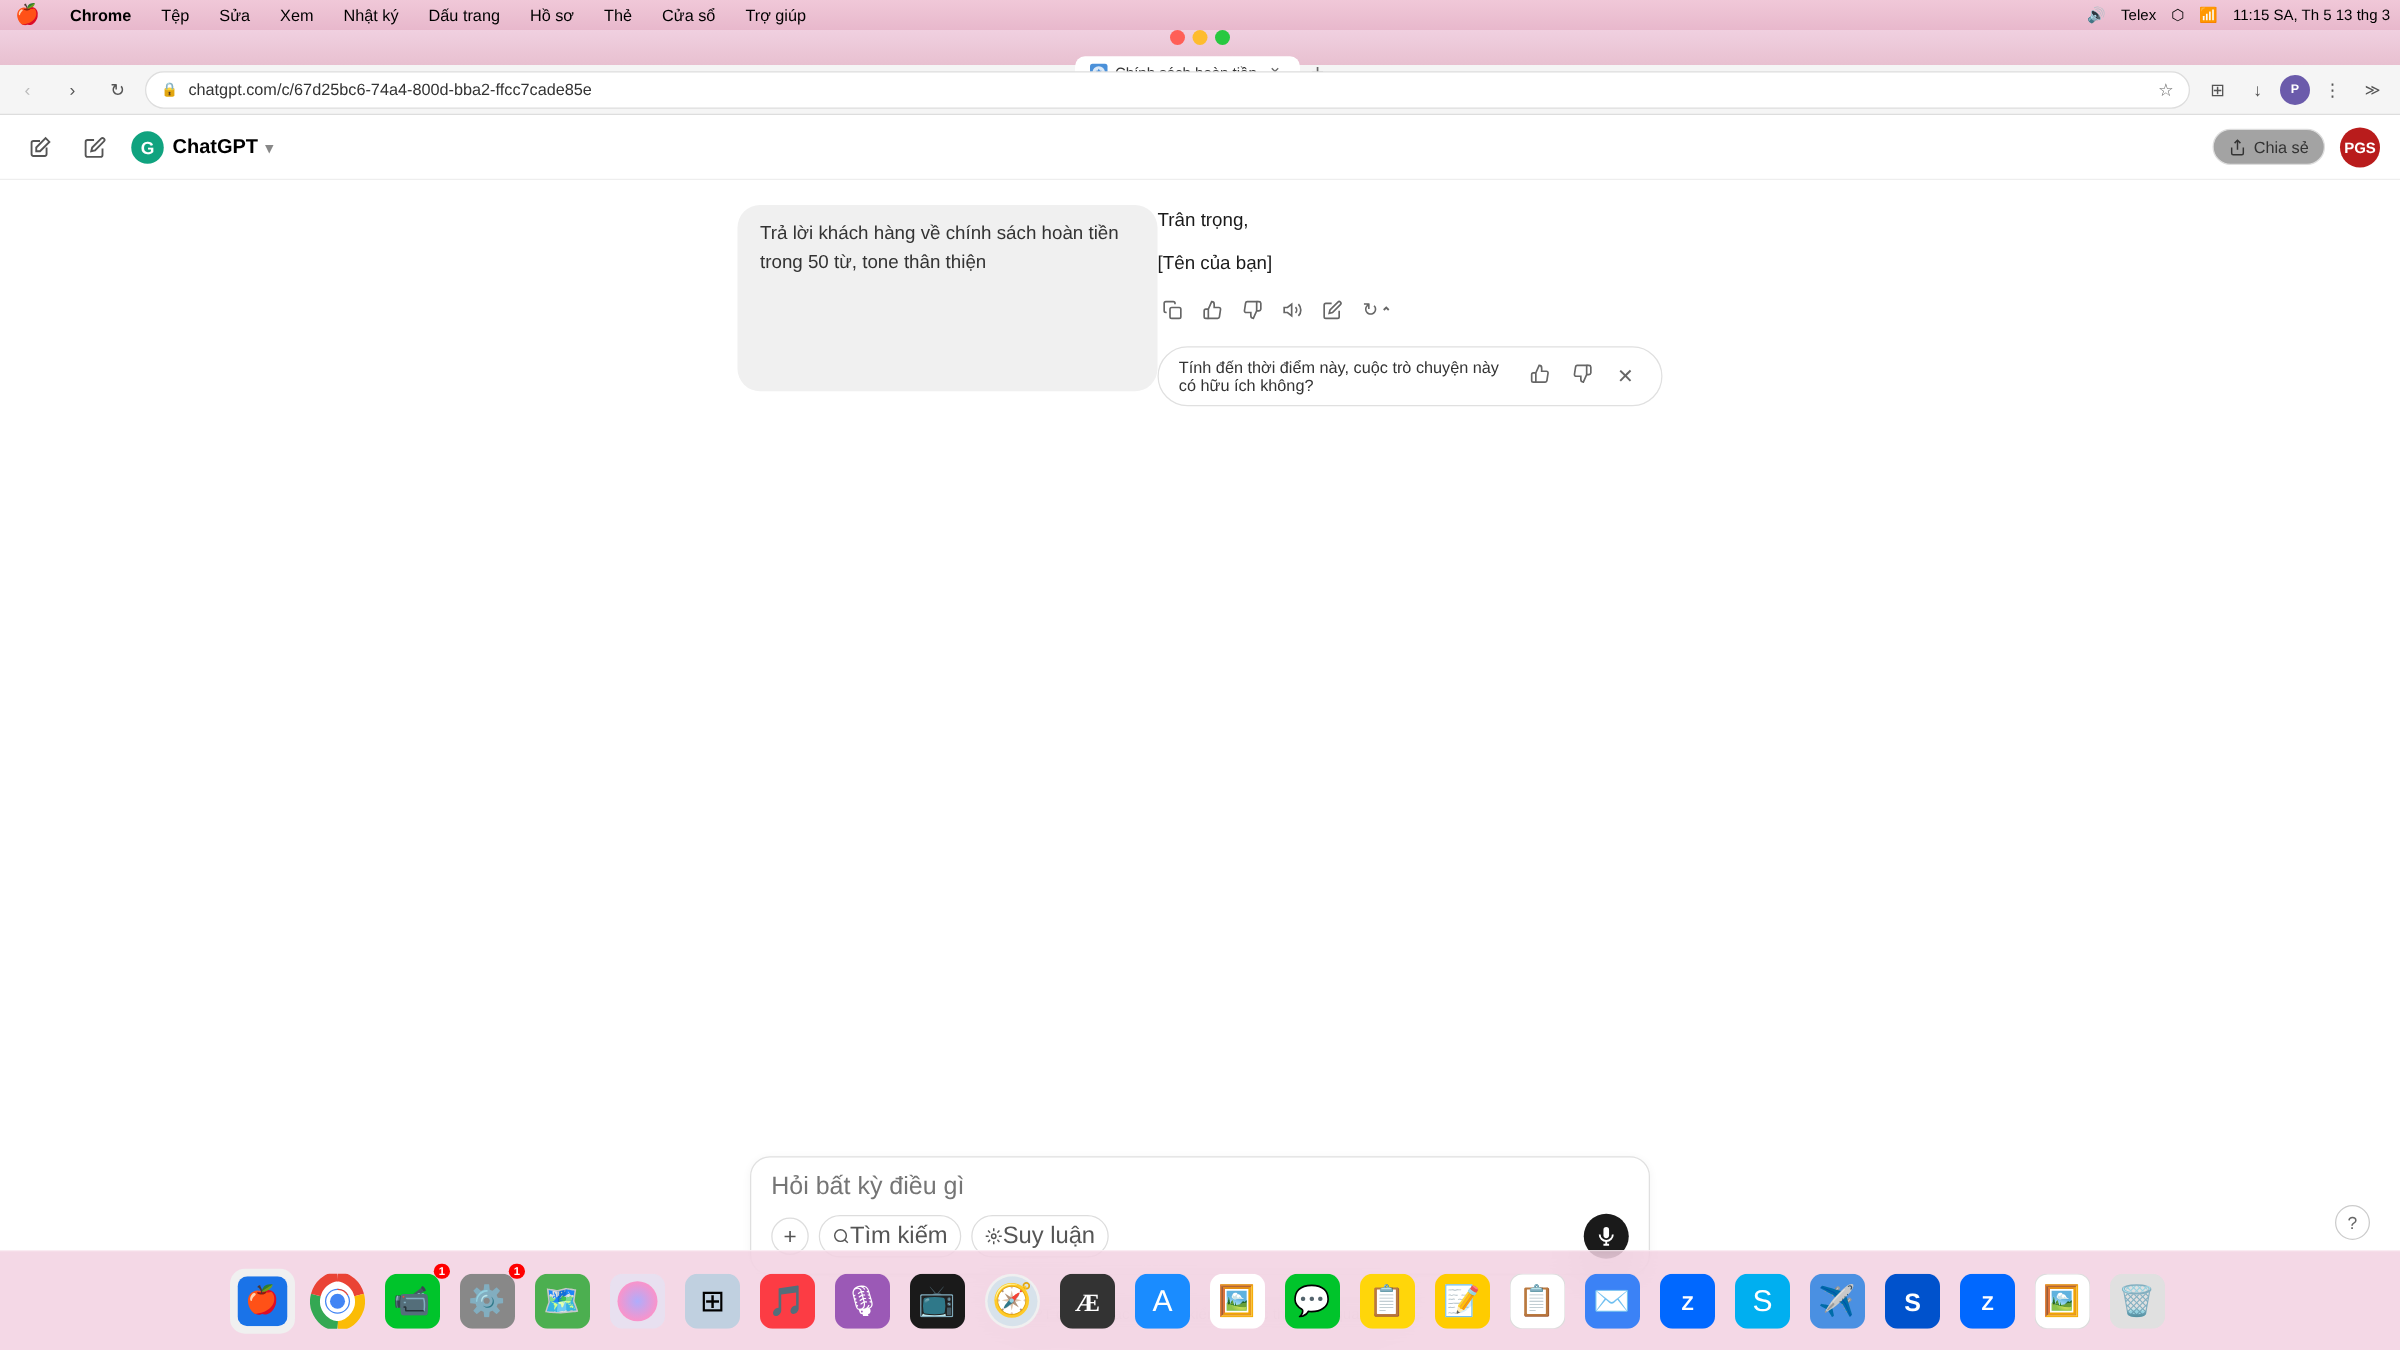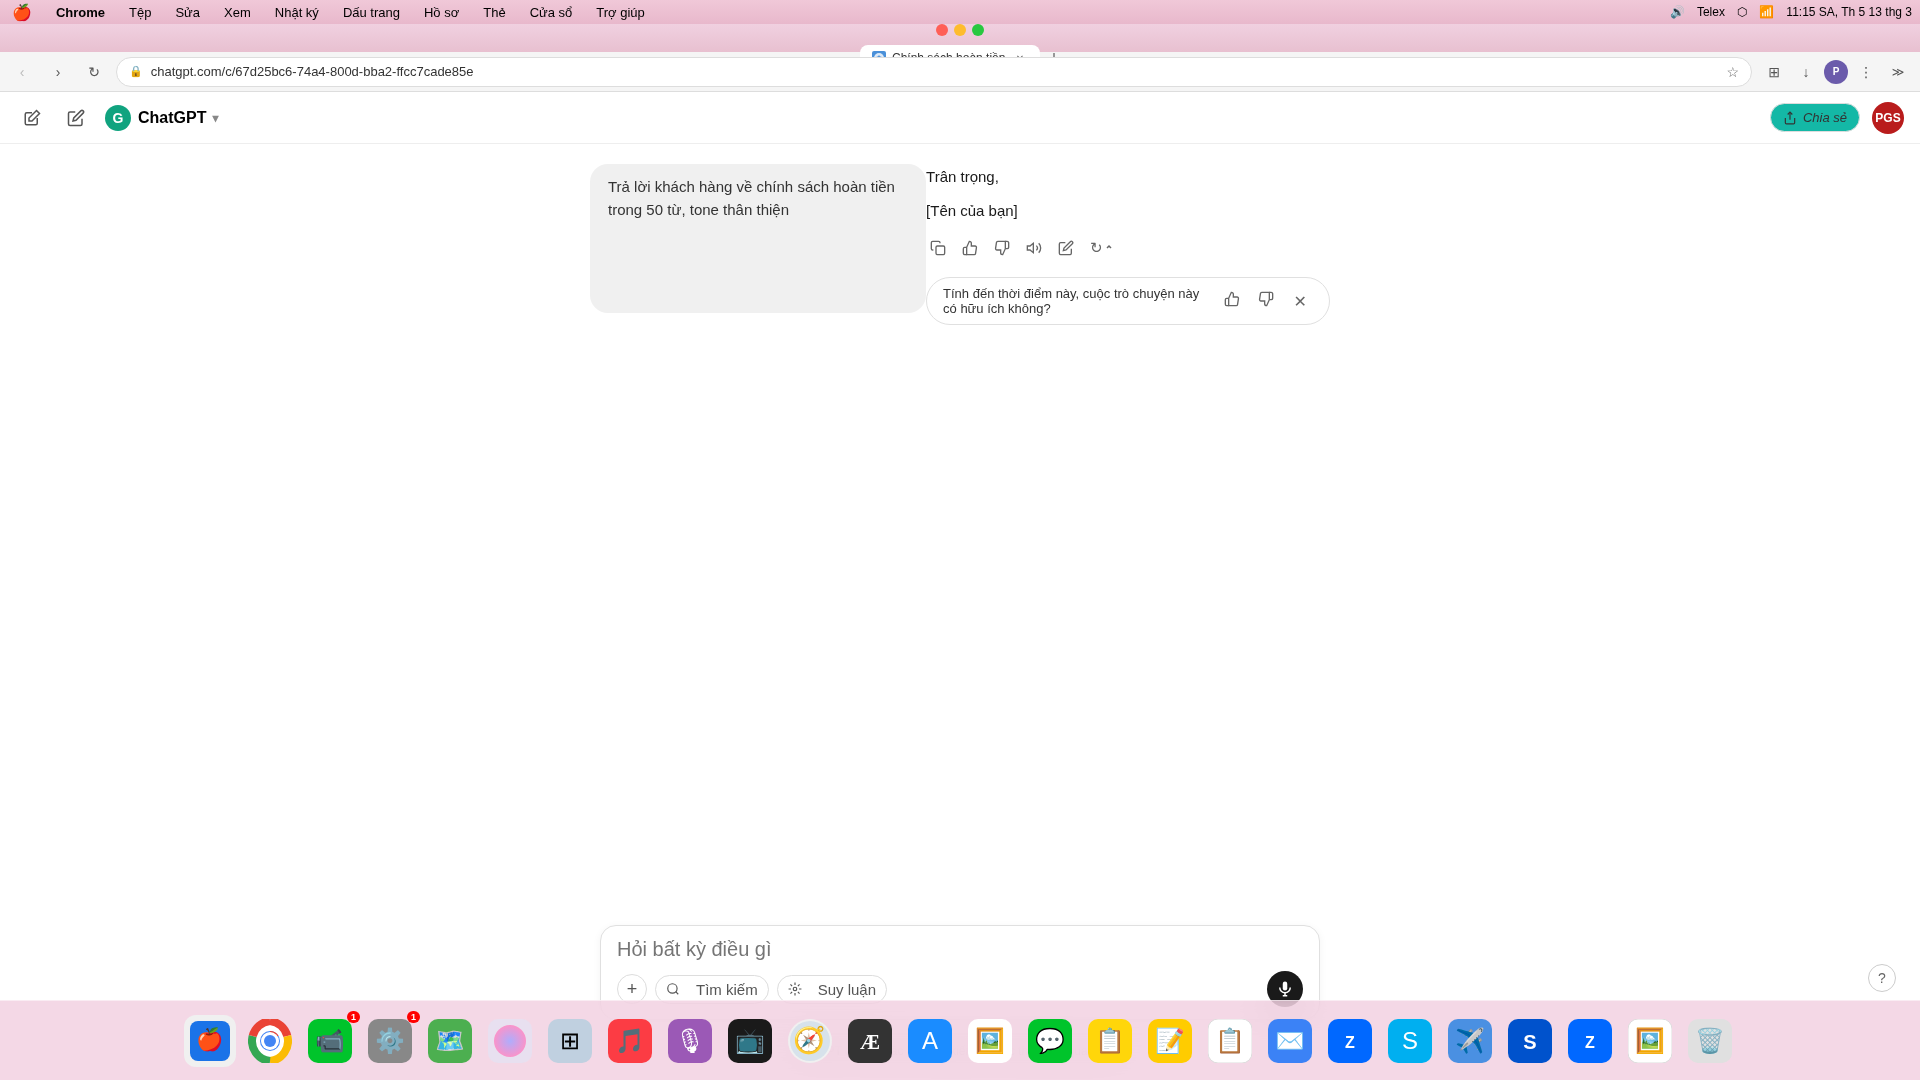--- a/index.html
+++ b/index.html
@@ -107,23 +107,22 @@
     }
     .app-logo { display: flex; align-items: center; gap: 6px; font-size: 16px; font-weight: 600; cursor: pointer; }
     .app-toolbar-right { margin-left: auto; display: flex; align-items: center; gap: 12px; }
     .share-btn {
       display: flex; align-items: center; gap: 6px;
       padding: 6px 12px;
       border: 1px solid #ddd;
       border-radius: 20px;
       font-size: 13px;
       cursor: pointer;
-      background: #14b8a6;
+      background: #a3a3a3;
       color: #333;
-      font-style: italic;
     }
     .user-avatar {
       width: 32px; height: 32px; border-radius: 50%;
       background: #b91c1c;
       color: white;
       display: flex; align-items: center; justify-content: center;
       font-size: 12px; font-weight: 600;
     }
 
     
@@ -237,25 +236,25 @@
     }
     .input-add-btn {
       width: 30px; height: 30px;
       border: 1px solid #ddd;
       border-radius: 50%;
       display: flex; align-items: center; justify-content: center;
       font-size: 18px; color: #555;
       cursor: pointer; background: #fff;
     }
     .input-tool-btn {
-      display: flex; align-items: center; gap: 16px;
+      display: flex; align-items: center; gap: 0;
       padding: 5px 10px;
       border: 1px solid #ddd;
       border-radius: 20px;
-      font-size: 15px; color: #555;
+      font-size: 19px; color: #555;
       cursor: pointer; background: #fff;
     }
     .input-send-btn {
       margin-left: auto;
       width: 36px; height: 36px;
       border-radius: 50%;
       background: #1a1a1a;
       border: none;
       cursor: pointer;
       display: flex; align-items: center; justify-content: center;

